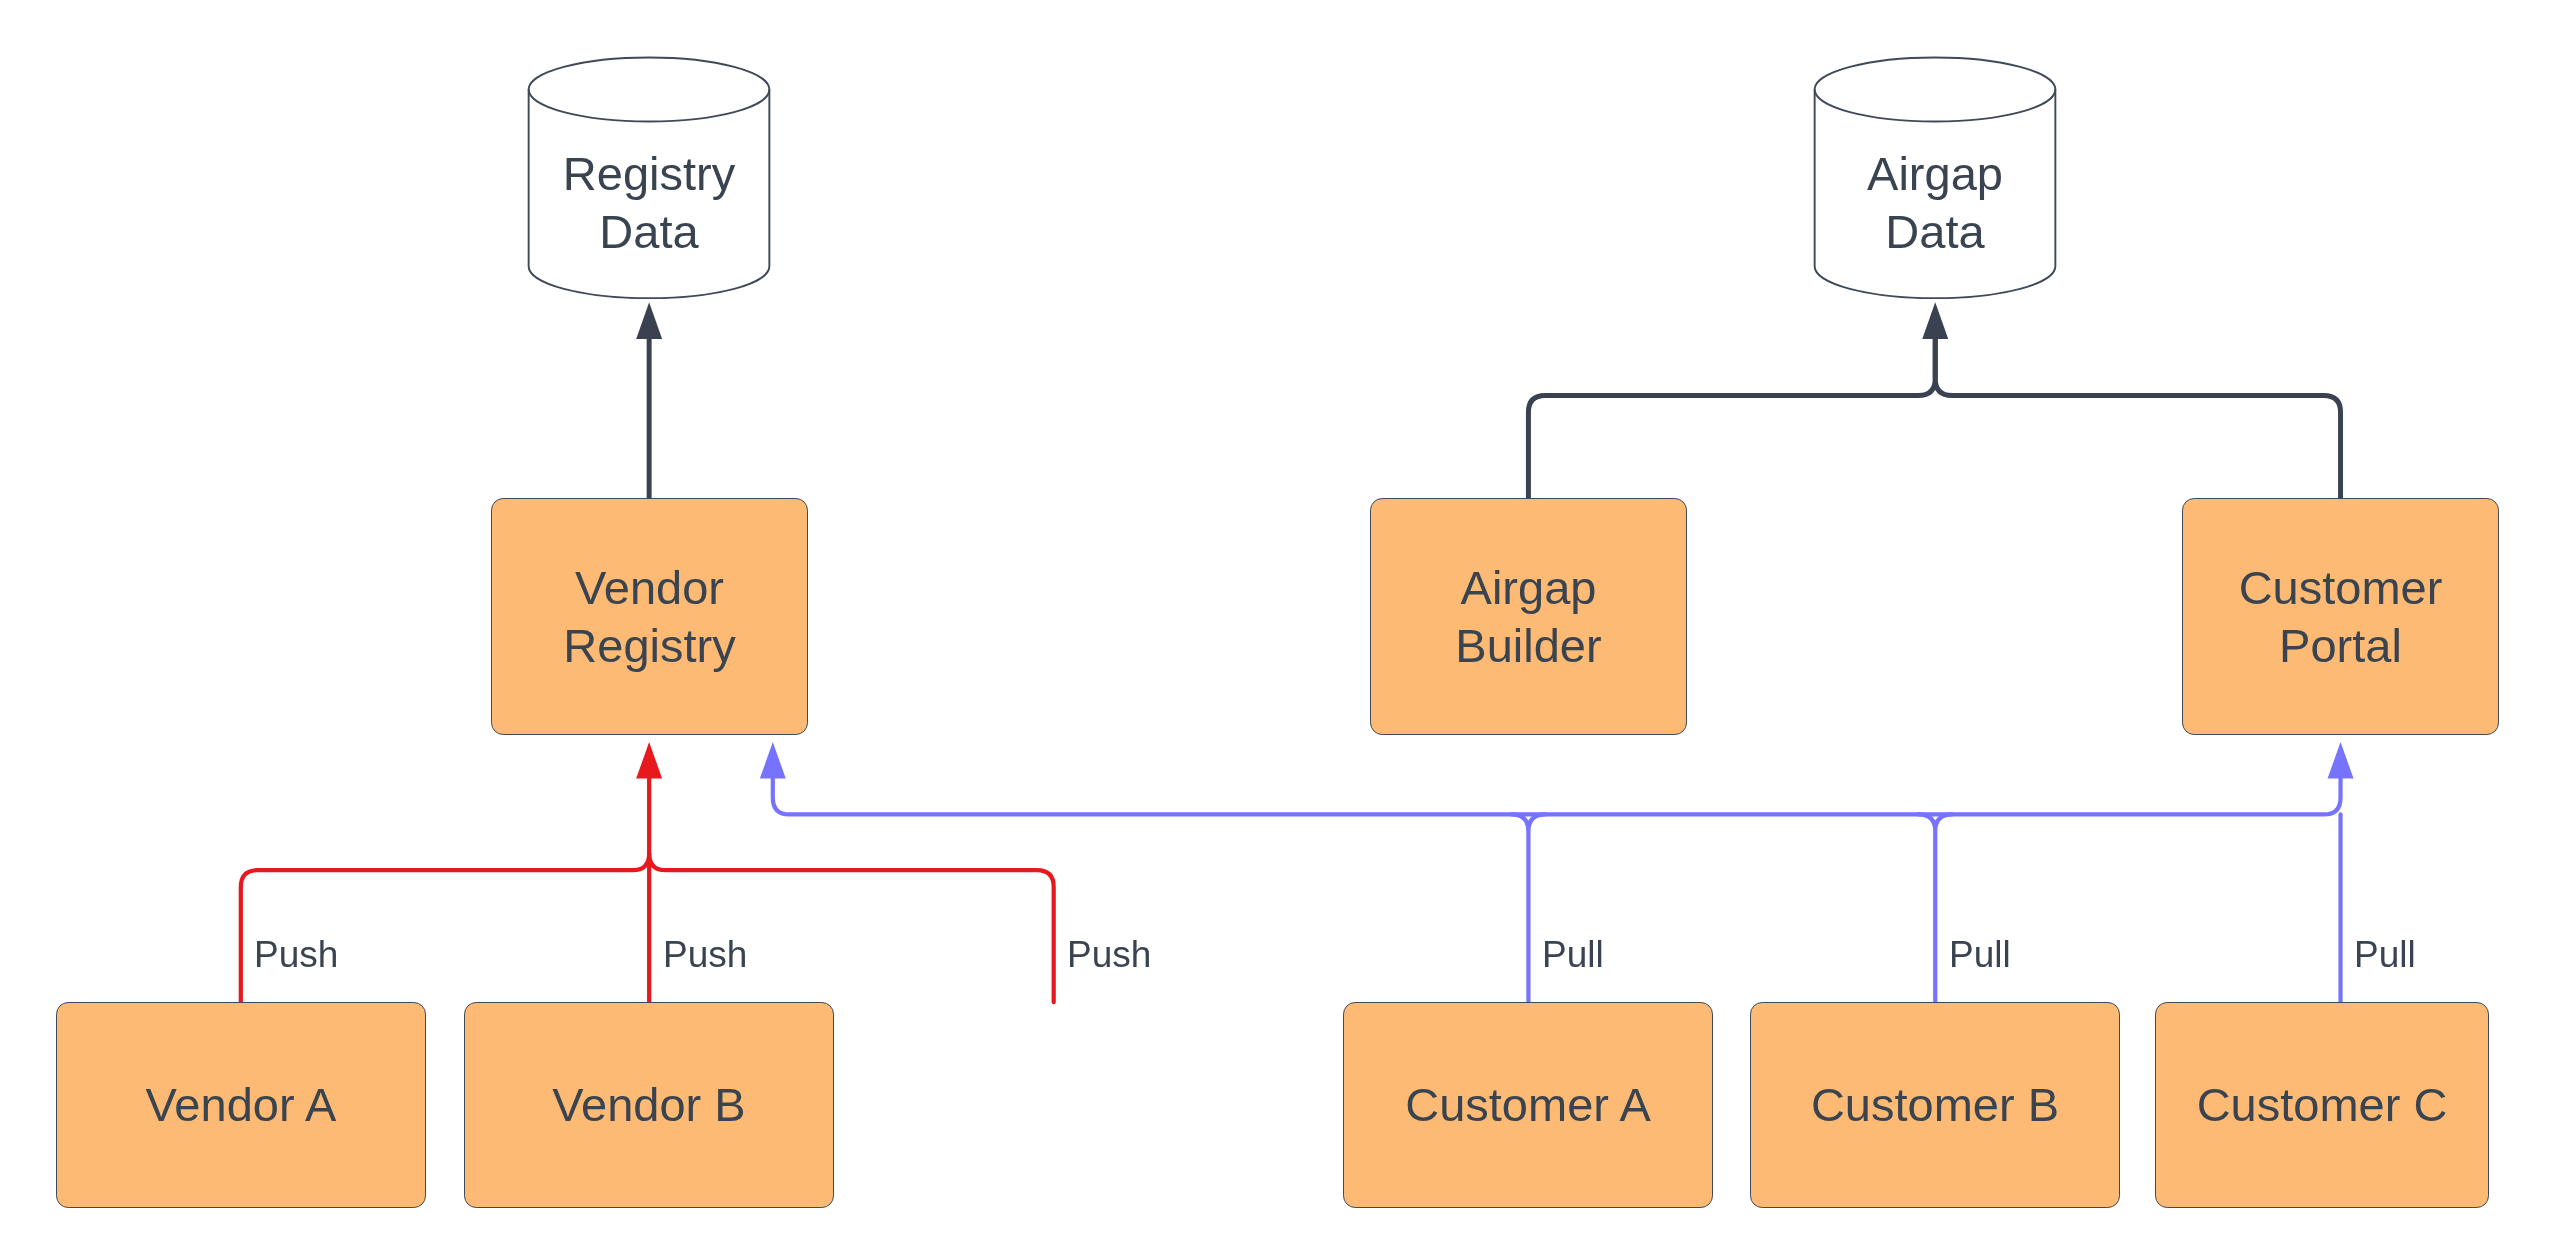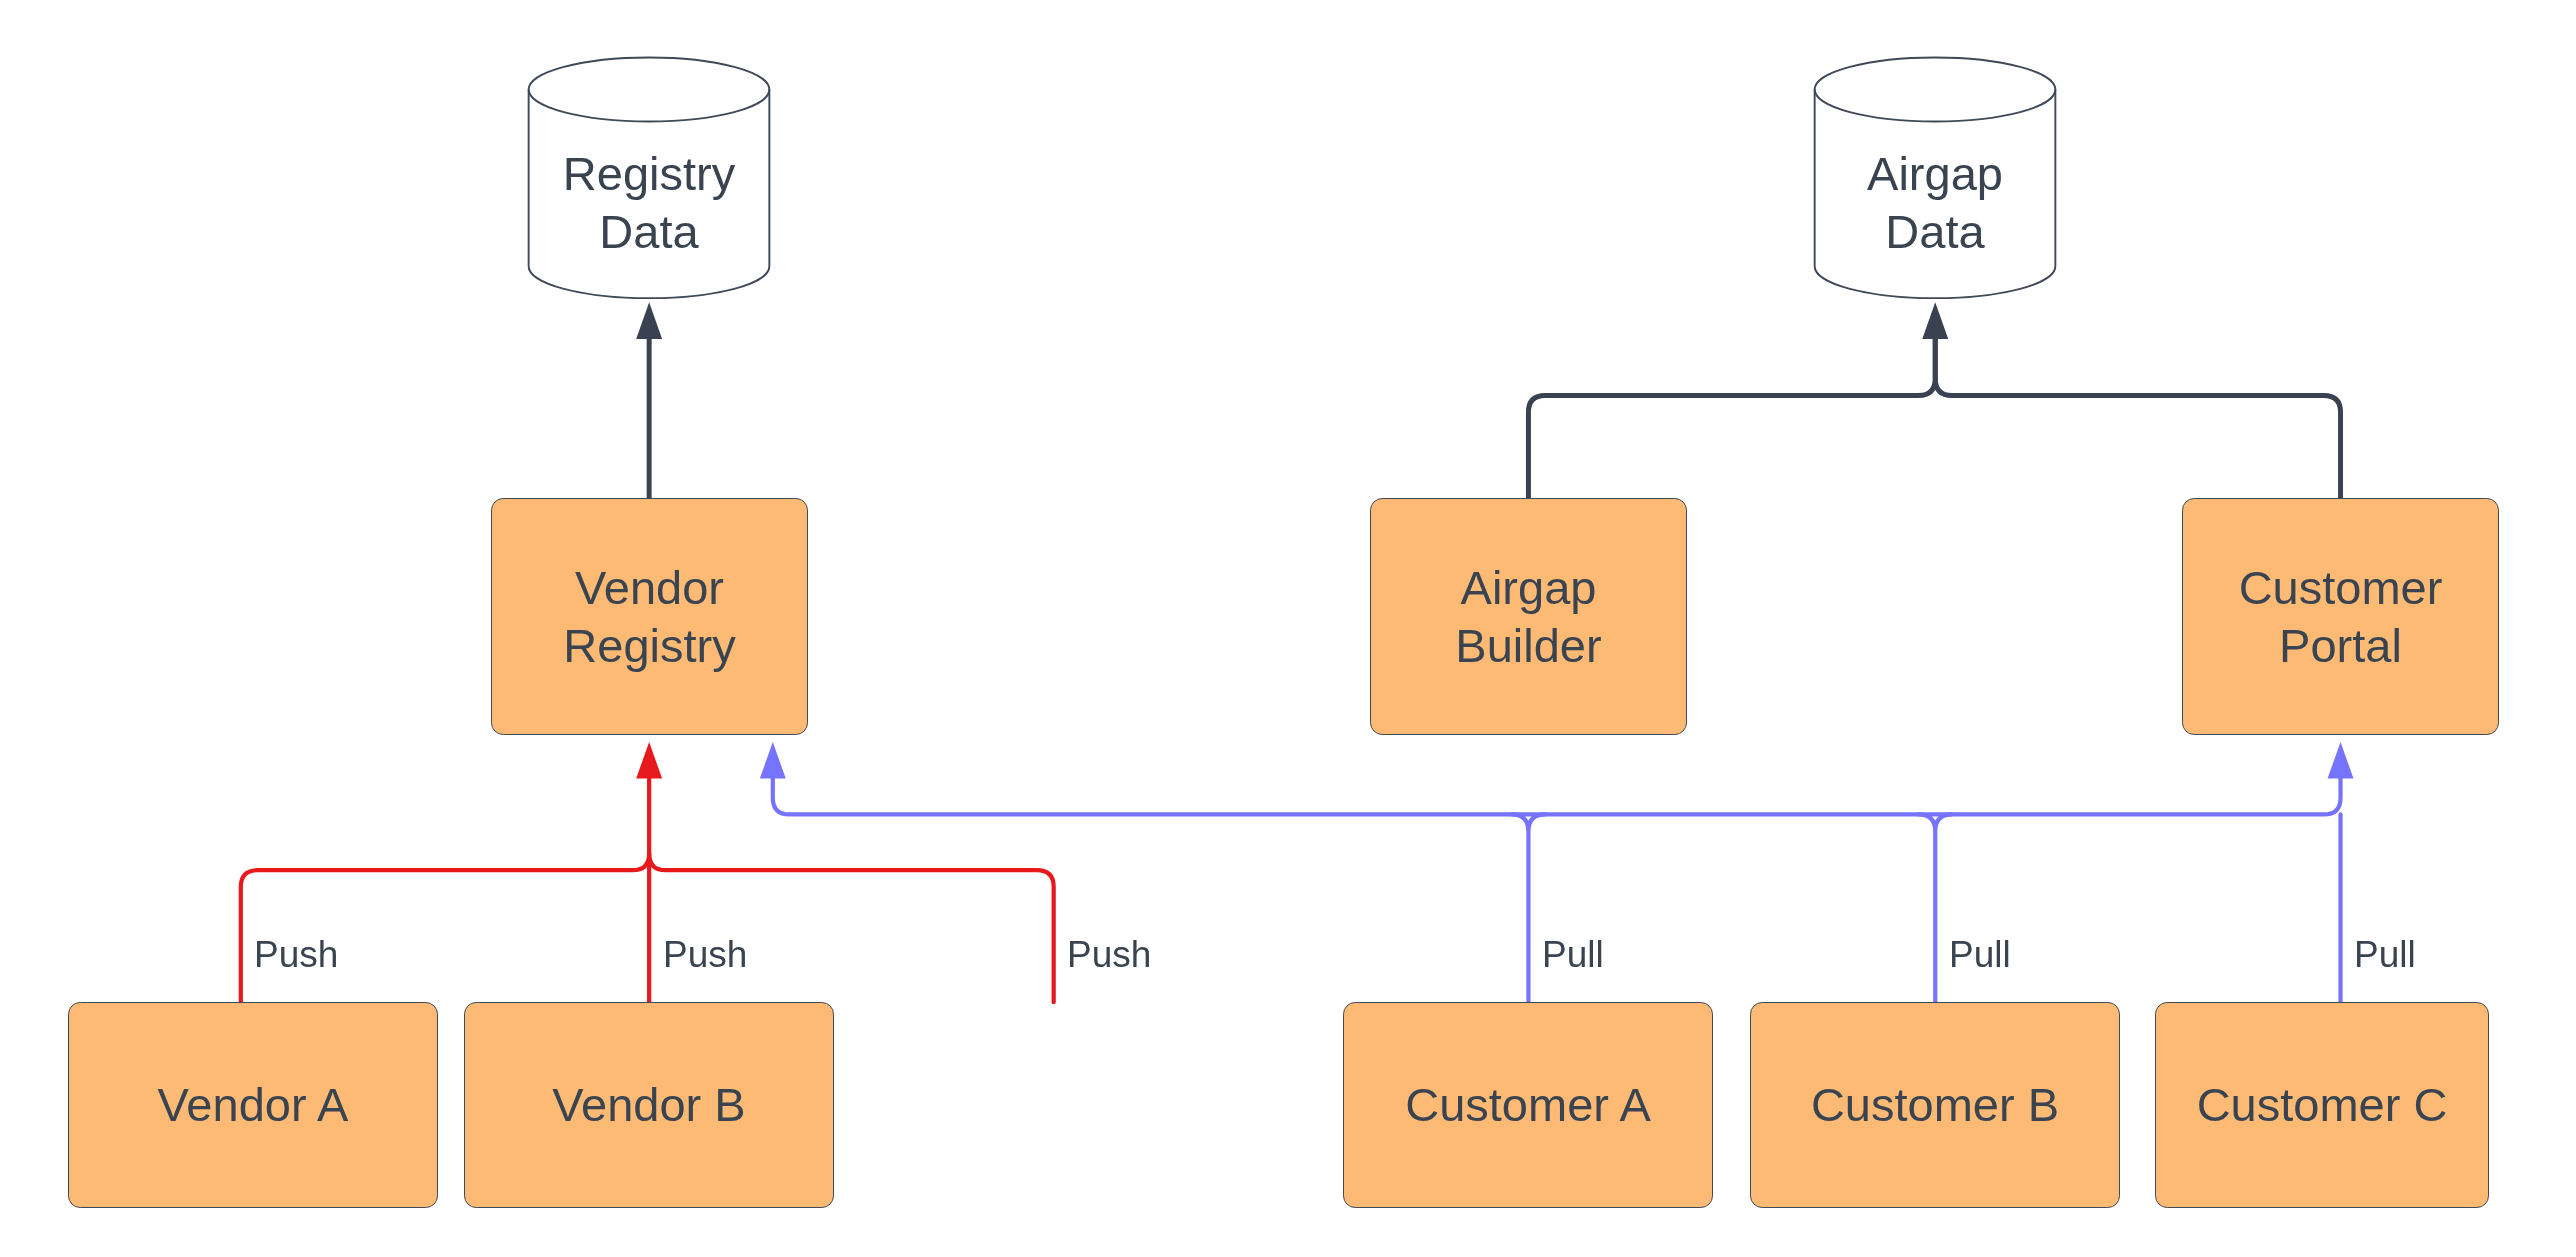--- a/index.html
+++ b/index.html
@@ -138,21 +138,21 @@
     </div>
   </div>
 
   <div class="node node-box" style="left:2182px; top:498px; width:317px; height:237px;">
     <div class="label">
       <span>Customer</span>
       <span>Portal</span>
     </div>
   </div>
 
-  <div class="node node-box" style="left:56px; top:1002px; width:370px; height:206px;margin-left:12px;">
+  <div class="node node-box" style="left:56px; top:1002px; width:370px; height:206px;">
     <div class="label">
       <span>Vendor A</span>
     </div>
   </div>
 
   <div class="node node-box" style="left:464px; top:1002px; width:370px; height:206px;align-items:center;">
     <div class="label">
       <span>Vendor B</span>
     </div>
   </div>

